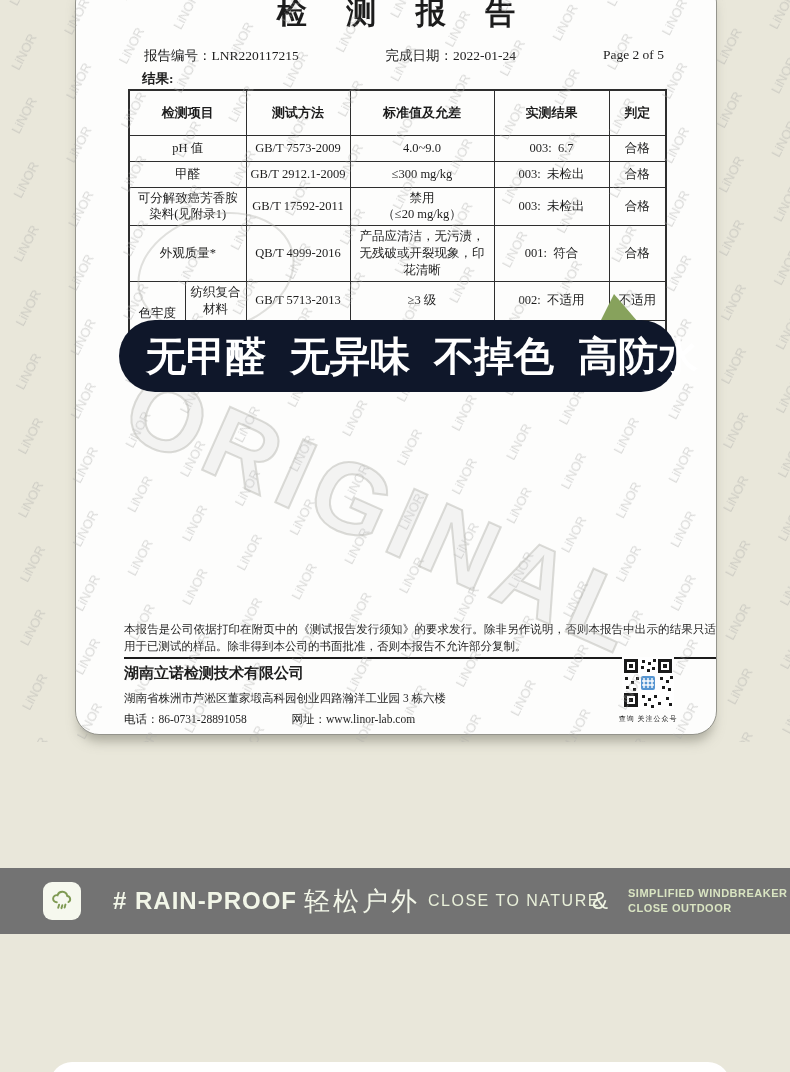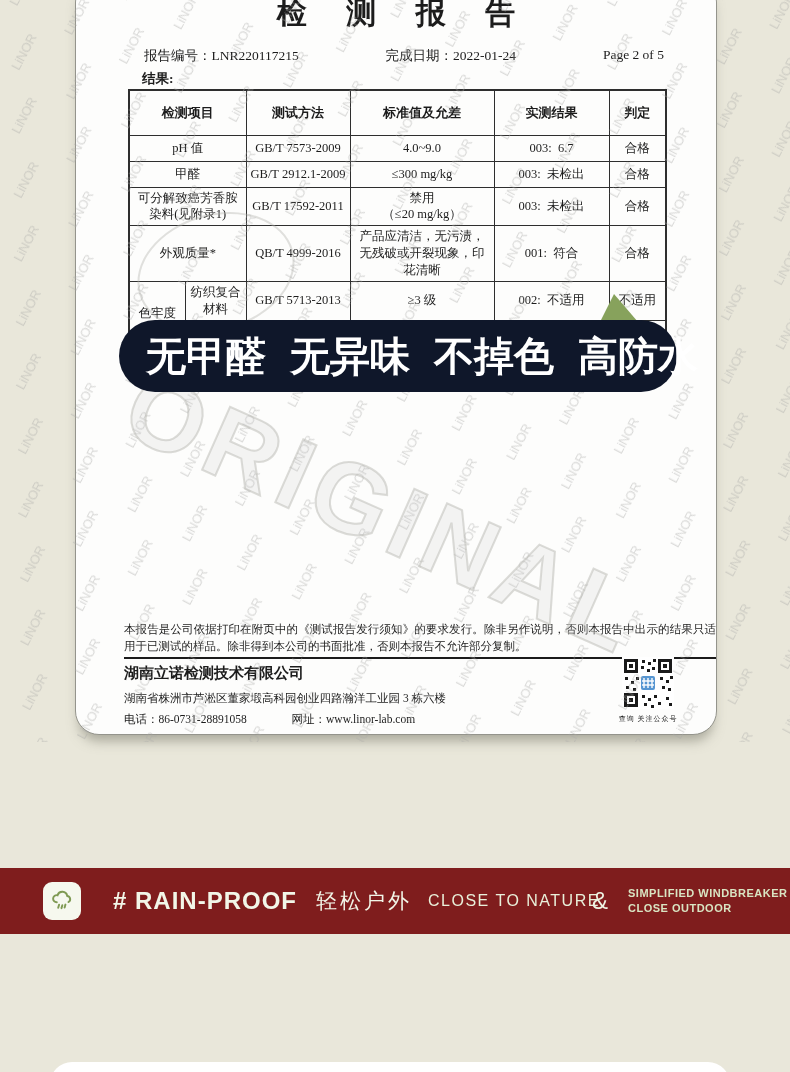--- a/index.html
+++ b/index.html
@@ -94,31 +94,31 @@
   .company-name { position: absolute; left: 48px; top: 685px; font-size: 15px; font-weight: bold; }
   .company-addr { position: absolute; left: 48px; top: 712px; font-size: 11.5px; }
   .company-contact { position: absolute; left: 48px; top: 733px; font-size: 11.5px; }
   .company-contact .web { margin-left: 42px; }
   .qr-block { position: absolute; left: 532px; top: 678px; width: 80px; text-align: center; }
   .qr-caption { font-size: 7px; letter-spacing: 1px; margin-top: 1px; }
 
   
   .footer {
     position: absolute; left: 0; top: 868px; width: 790px; height: 66px;
-    background: #7f1d1d; z-index: 3;
+    background: #737373; z-index: 3;
     font-family: "Liberation Sans", "DejaVu Sans", sans-serif;
     padding-left: 40px;
   }
   .footer .v { position: absolute; top: 50%; transform: translateY(-50%); }
   .rain-icon-box {
     left: 43px; width: 38px; height: 38px; background: #f6f8ee; border-radius: 9px;
     display: flex; align-items: center; justify-content: center;
   }
   .ft-hash { left: 113px; color: #f2f6e8; font-size: 24px; letter-spacing: 1px; font-weight: 600; white-space: nowrap; }
-  .ft-hash-cn { left: 316px; color: #f2f6e8; font-size: 21px; letter-spacing: 3px; white-space: nowrap; }
+  .ft-hash-cn { left: 304px; color: #f2f6e8; font-size: 26px; letter-spacing: 3px; white-space: nowrap; }
   .ft-slogan { left: 428px; color: #e9f0da; font-size: 16px; letter-spacing: 1.5px; white-space: nowrap; }
   .ft-amp { left: 592px; color: #eef3e2; font-size: 24px; }
   .ft-small { left: 628px; color: #d9e4c2; font-size: 11px; letter-spacing: .5px; line-height: 1.35; font-weight: bold; white-space: nowrap; }
 
   .next-card {
     position: absolute; left: 50px; top: 1062px; width: 680px; height: 24px;
     background: #ffffff; border-radius: 22px 22px 0 0; z-index: 2;
   }
 </style>
 </head>

